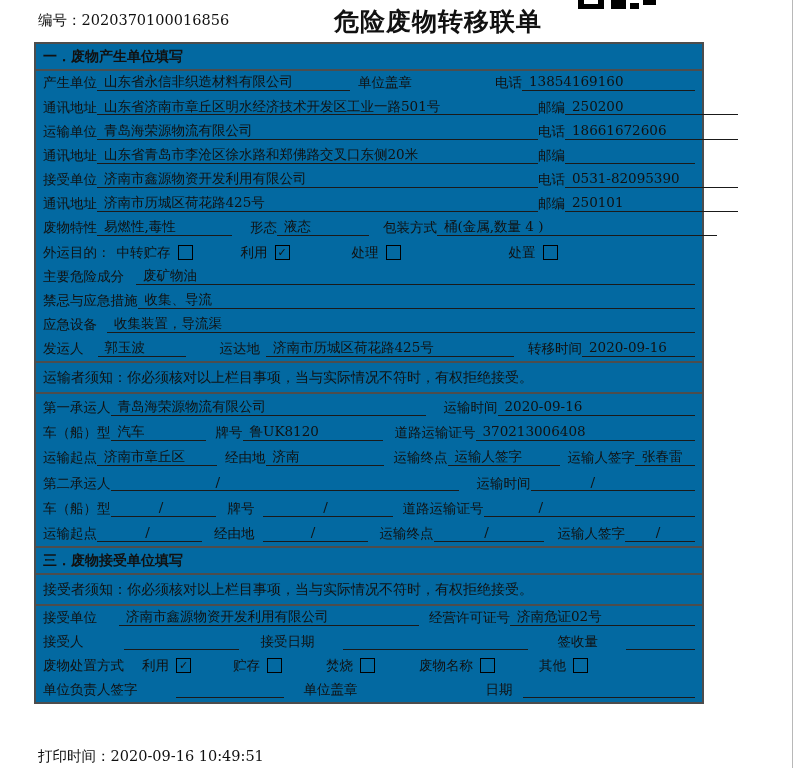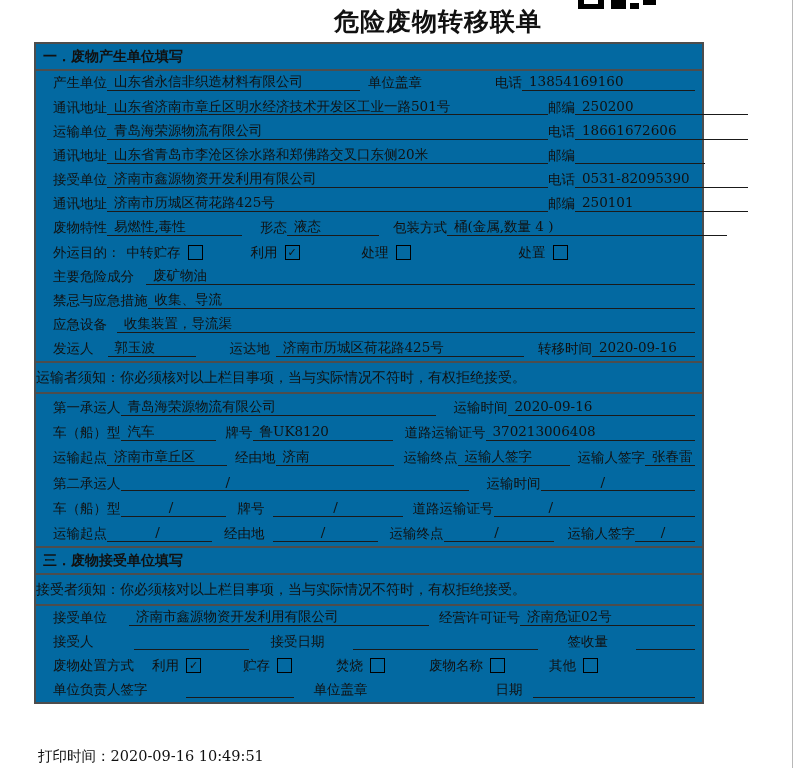--- a/index.html
+++ b/index.html
@@ -20,24 +20,24 @@
   .form-table {
     position:absolute; left:34px; top:42px; width:670px;
     border:2px solid #4d4d4d; box-sizing:border-box; background:#0369a1;
   }
   .section { border-top:2px solid #4d4d4d; }
   .section:first-child { border-top:none; }
   .sec-header {
     font-family:"Liberation Sans","DejaVu Sans",sans-serif; font-weight:bold;
     font-size:14px; padding:4px 7px 3px 7px; border-bottom:2px solid #4d4d4d;
   }
-  .notice { font-size:14px; padding:6px 7px 5px 0; border-bottom:2px solid #4d4d4d; }
+  .notice { font-size:14px; padding:6px 7px 5px 7px; border-bottom:2px solid #4d4d4d; }
 
   .row {
-    display:flex; align-items:flex-end; padding:0 7px 4px 17px;
+    display:flex; align-items:flex-end; padding:0 7px 4px 7px;
     height:24.2px; box-sizing:border-box; font-size:13.5px; line-height:1.25; white-space:nowrap;
   }
   .sec2 .row { height:25.3px; }
   .sec3 .row { height:24px; }
   .lbl { flex:0 0 auto; }
   .val {
     flex:0 0 auto; border-bottom:1px solid #1a1a1a; padding:0 4px 0 7px;
     box-sizing:border-box; overflow:hidden;
   }
   .val.grow { flex:1 1 auto; }
@@ -48,20 +48,21 @@
     display:inline-flex; align-items:center; justify-content:center;
     font-family:"DejaVu Sans",sans-serif; font-size:11px; line-height:1;
   }
   .footer-line { position:absolute; left:38px; top:747px; font-size:14.5px; }
 </style>
 </head>
 <body>
 
 <div class="doc">
 
+  <div class="doc-number"><span>编号：</span><span>2020370100016856</span></div>
 
   <div class="doc-title">危险废物转移联单</div>
 
   <div class="qr-fragment">
     <div class="qrb" style="left:578px;top:0;width:26px;height:9px;background:transparent;border-left:6px solid #000;border-right:6px solid #000;border-bottom:5px solid #000;box-sizing:border-box;"></div>
     <div class="qrb" style="left:611px;top:0;width:15px;height:9px;"></div>
     <div class="qrb" style="left:630px;top:3px;width:9px;height:6px;"></div>
     <div class="qrb" style="left:643px;top:0;width:13px;height:5px;"></div>
   </div>
 

